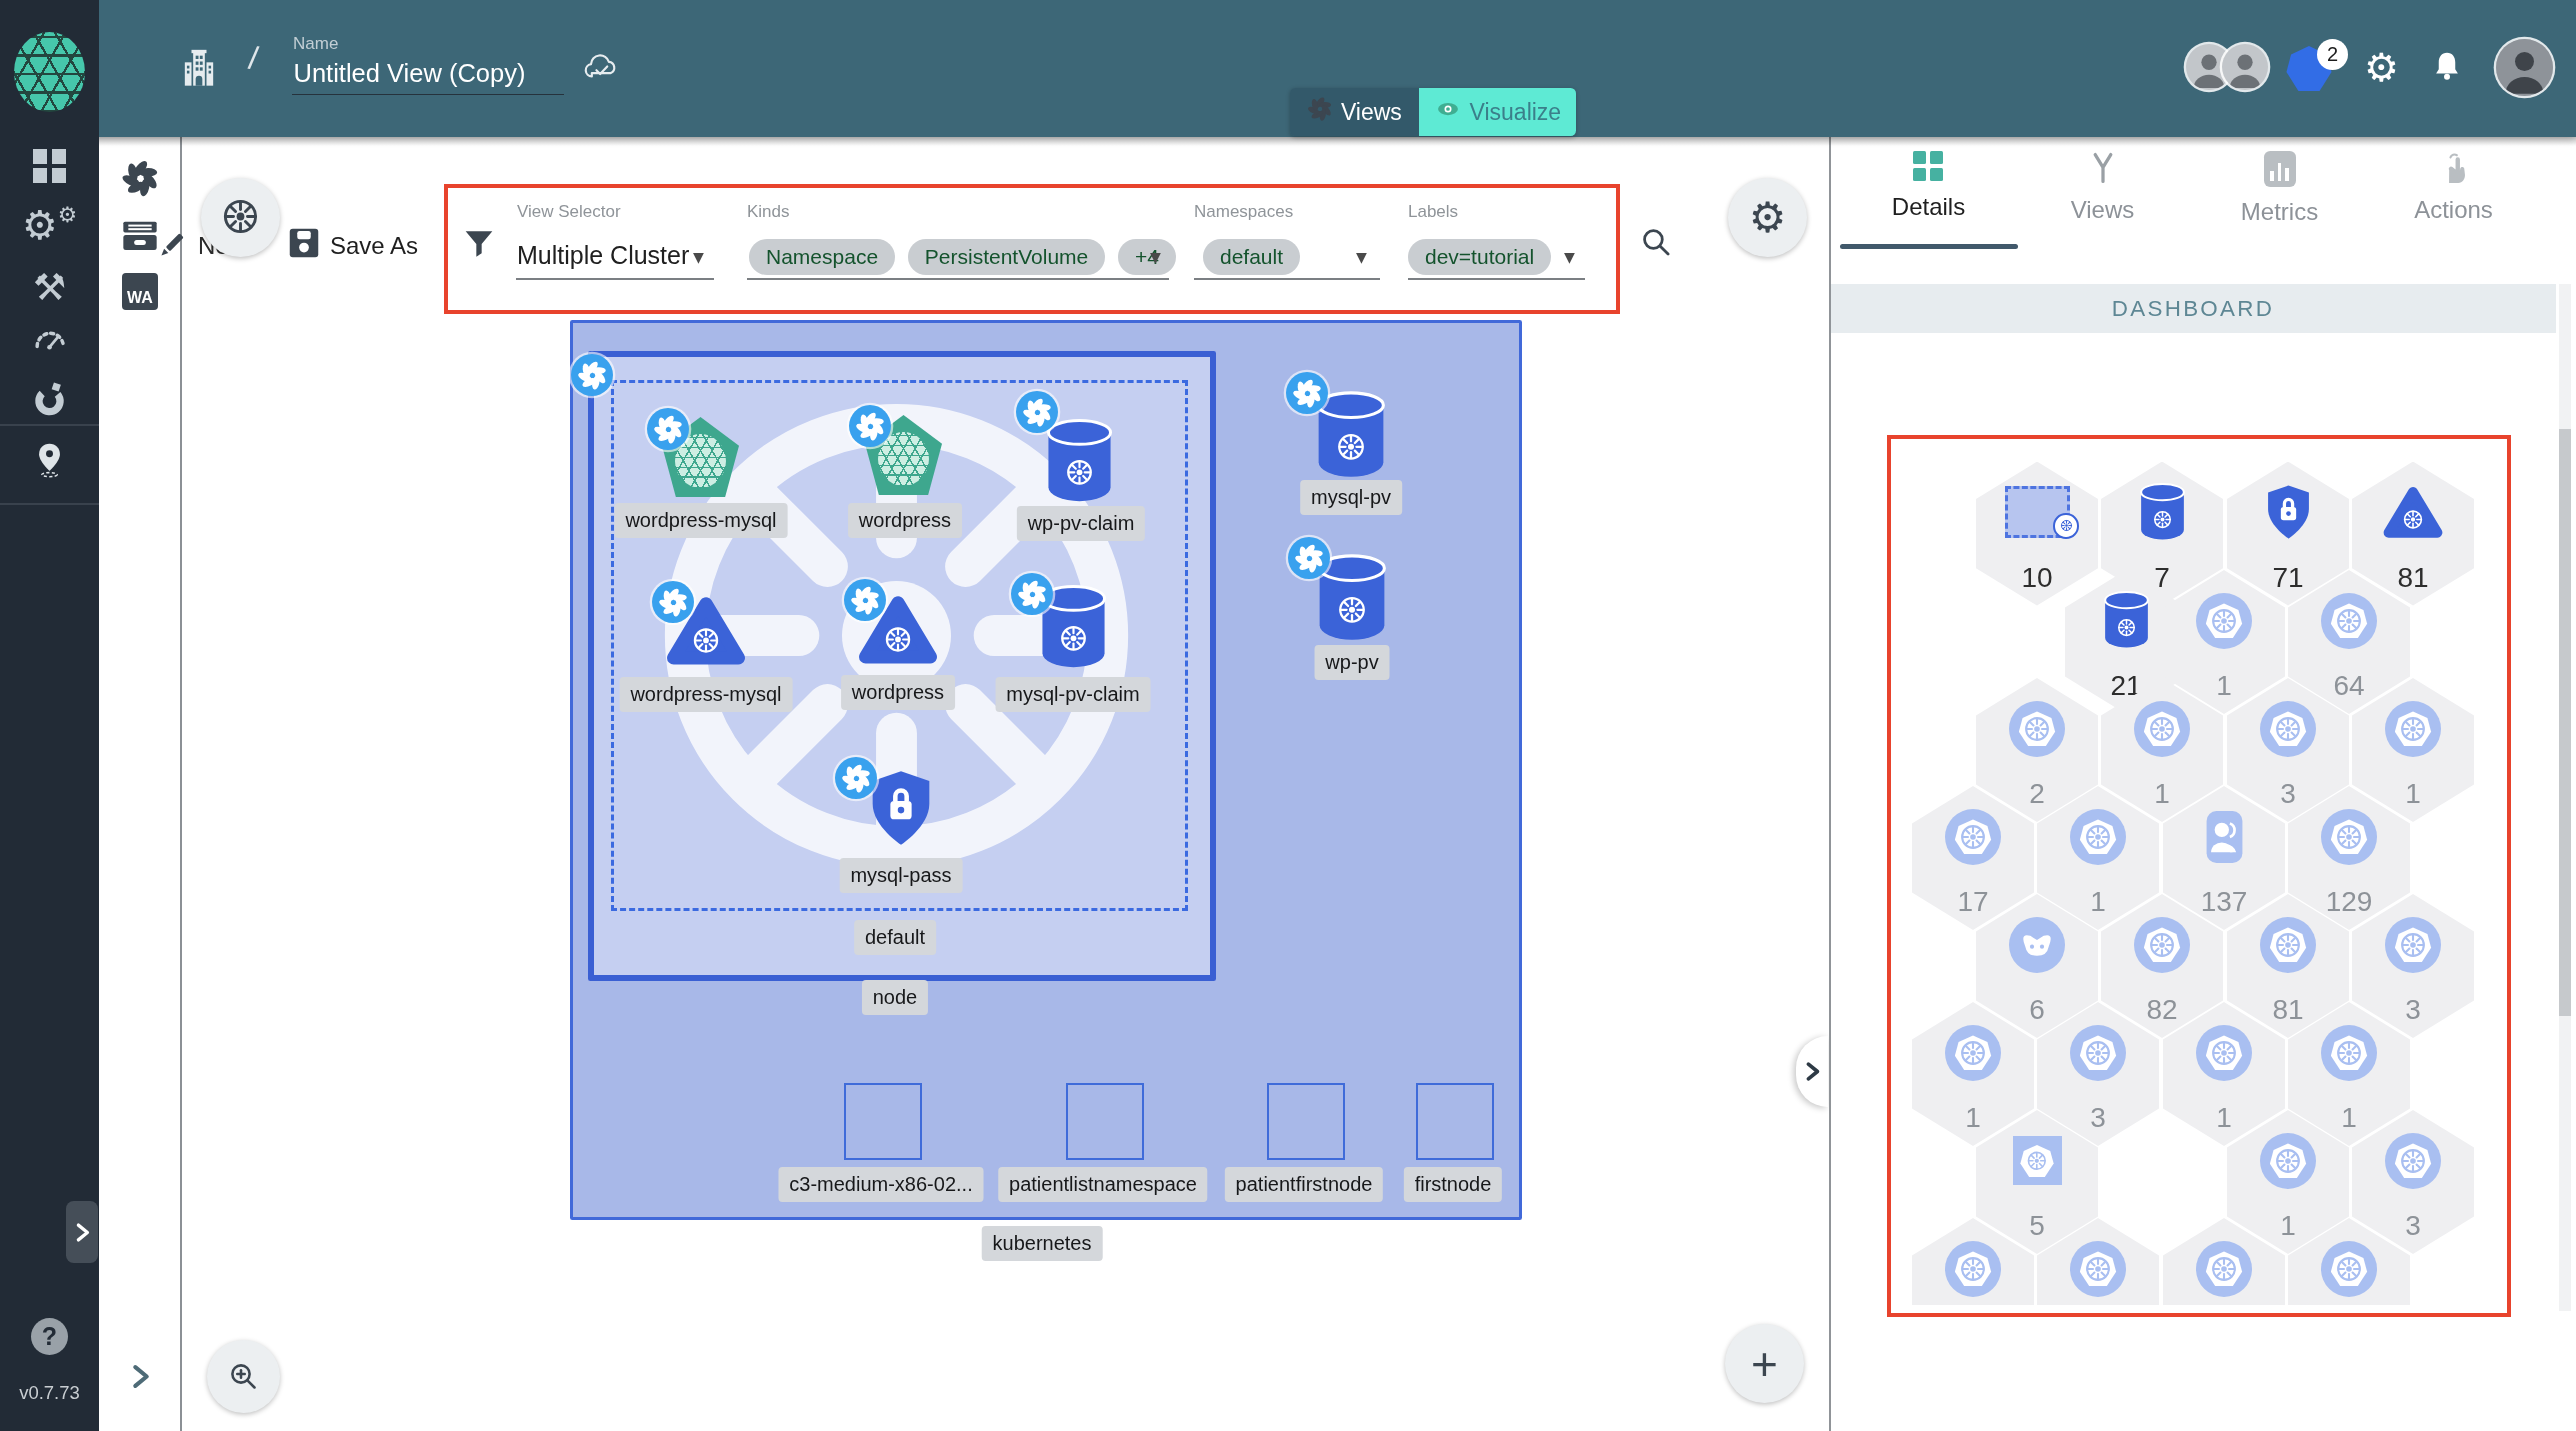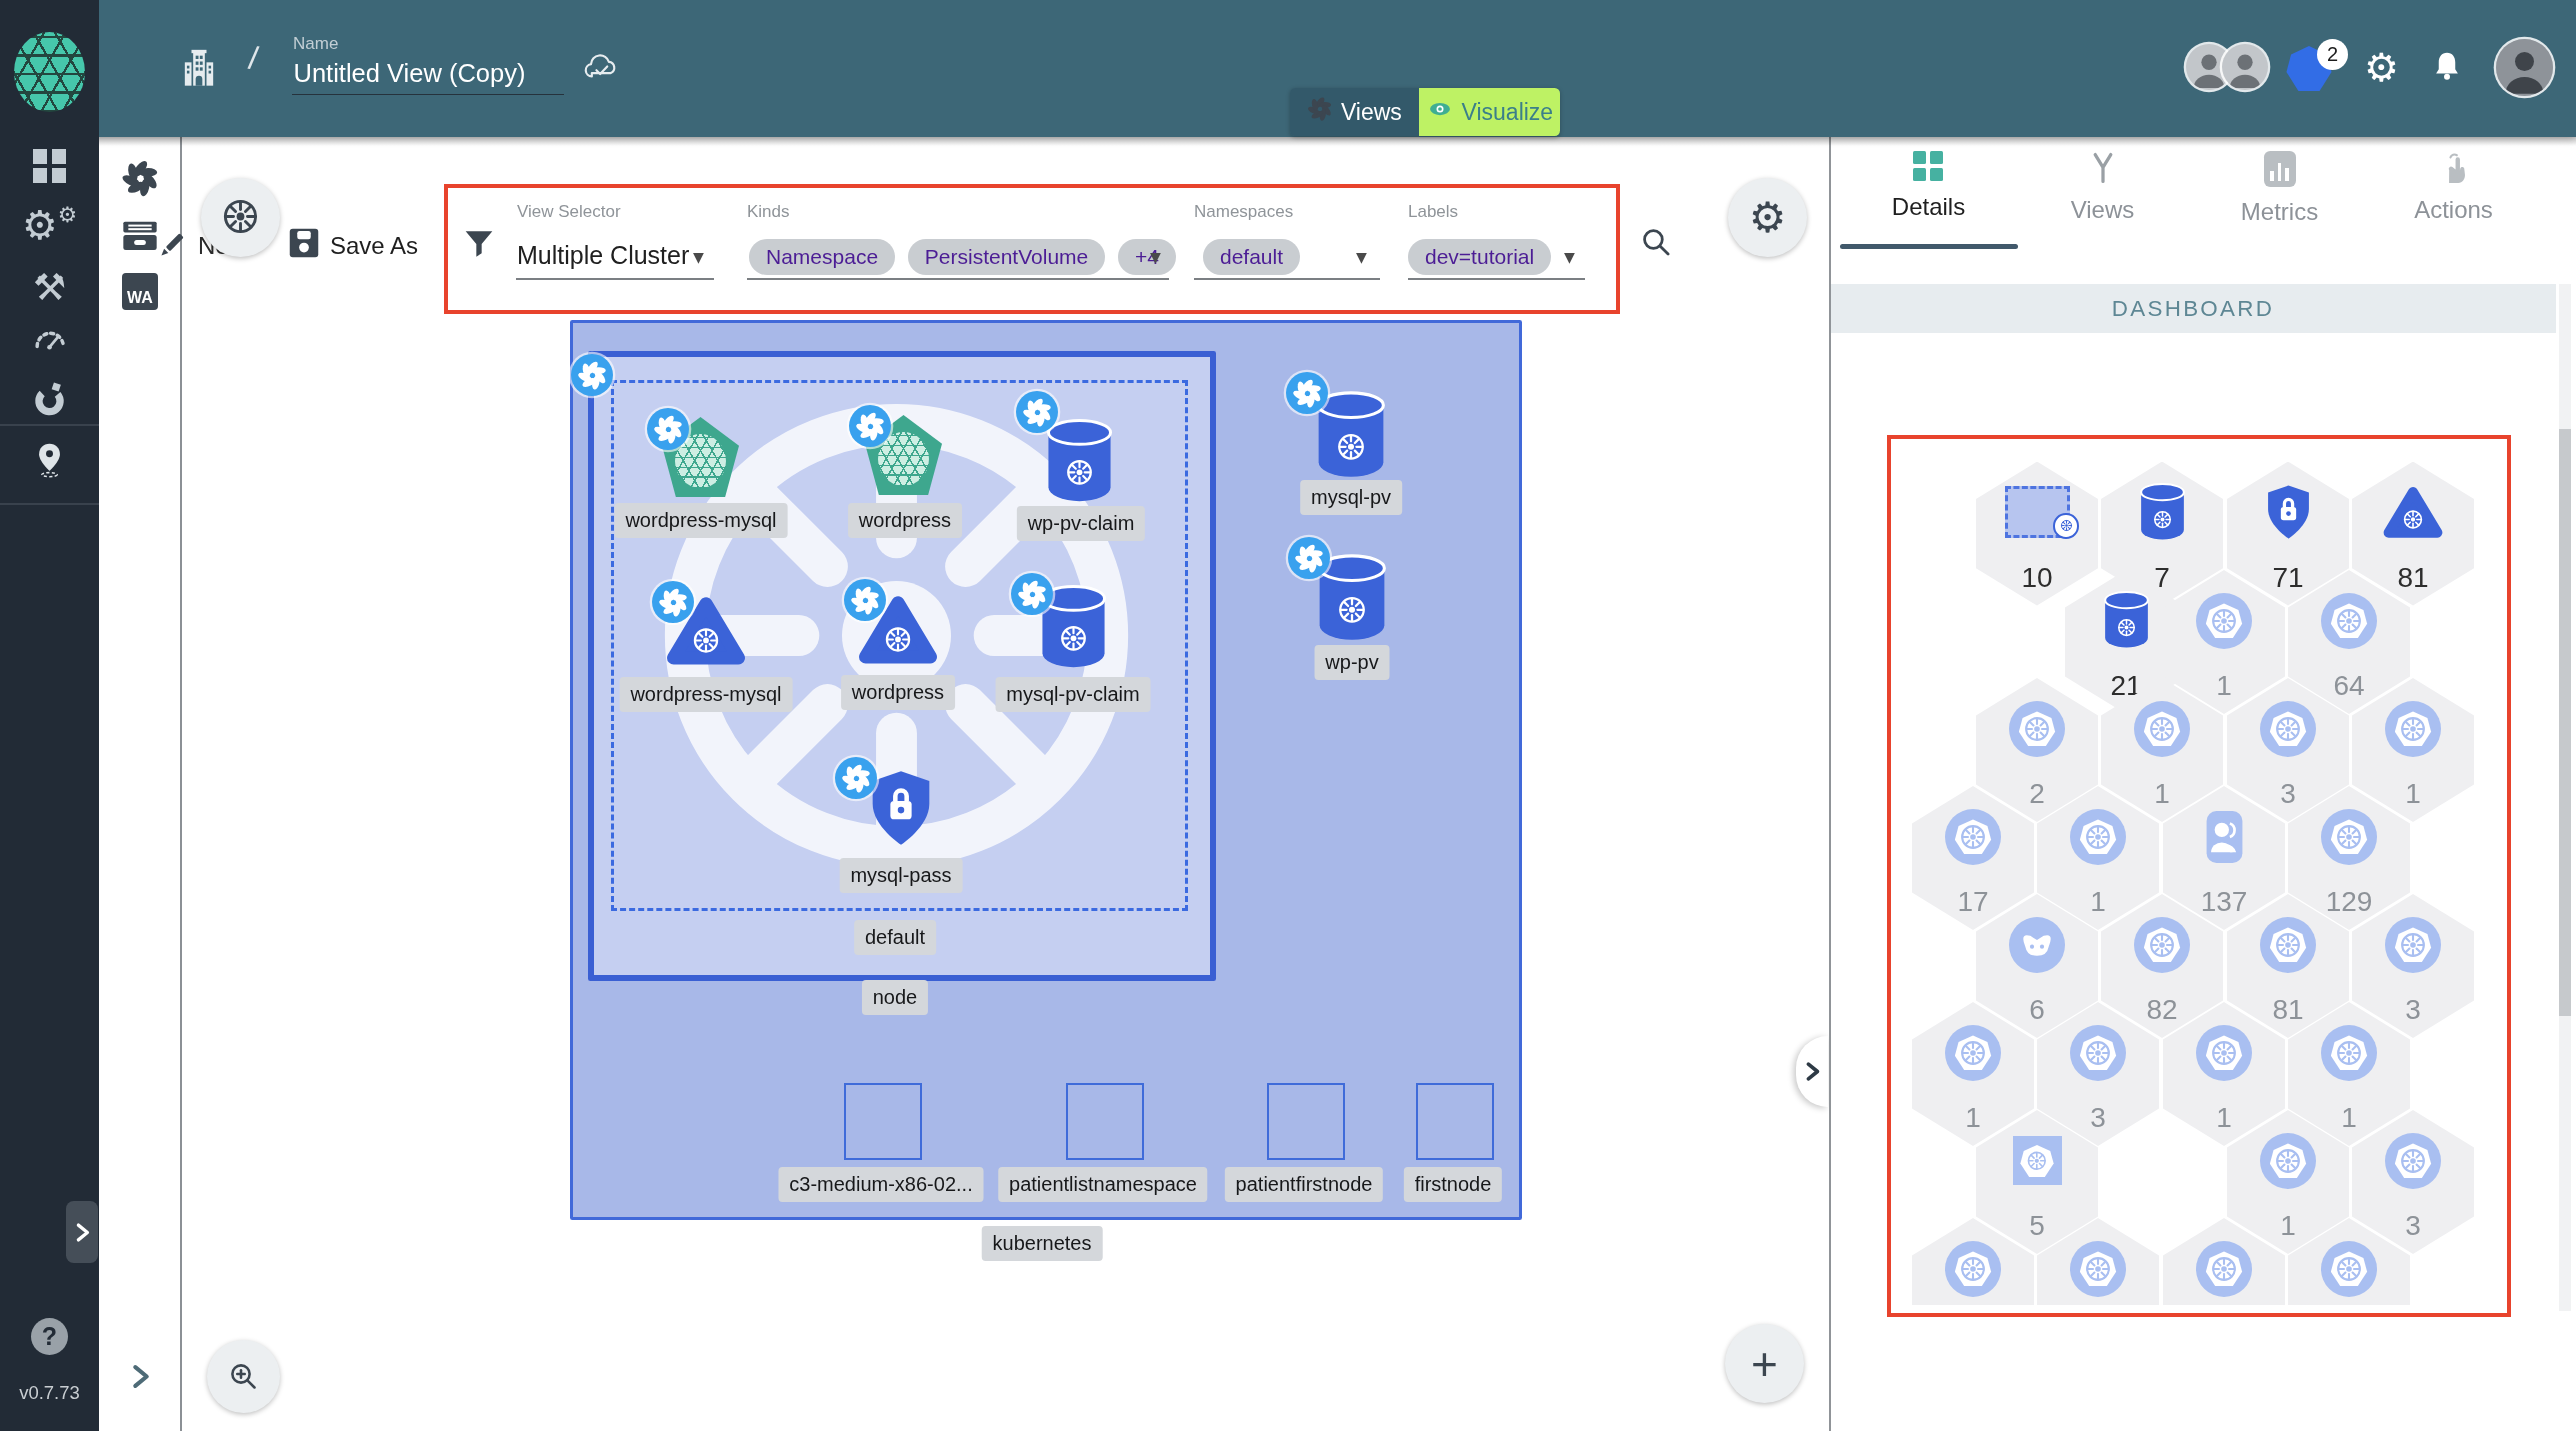--- a/index.html
+++ b/index.html
@@ -7,35 +7,35 @@
          font-family:"Liberation Sans","DejaVu Sans",sans-serif;color:#222}
   .abs{position:absolute}
   .flexc{display:flex;align-items:center;justify-content:center}
   
   .appbar{left:0;top:0;width:2576px;height:137px;background:#3d6777;box-shadow:0 2.3px 7.7px rgba(0,0,0,.28);z-index:20}
   .hshadow{left:99px;top:137px;width:2477px;height:9.3px;background:linear-gradient(rgba(0,0,0,.18),rgba(0,0,0,0));z-index:19}
   .nameinput{width:270px;background:transparent;border:none;outline:none;border-bottom:1.5px solid #26323c;
              color:#fff;font-size:25.5px;padding:0 0 6.2px 1.5px;font-family:inherit}
   .toggle{border-radius:5.4px;overflow:hidden;display:flex;height:48px;box-shadow:0 1.5px 4.6px rgba(0,0,0,.25)}
   .tg-design{width:129px;background:#33596a;color:#fff;font-size:23px;gap:7.7px}
-  .tg-visual{width:141px;background:#bef264;color:#3b7f8a;font-size:23px;gap:7.7px}
+  .tg-visual{width:157px;background:#5eead4;color:#3b7f8a;font-size:23px;gap:7.7px}
   .avatar{border-radius:50%;background:#c2c6ca;overflow:hidden;box-shadow:0 0 0 2.3px rgba(255,255,255,.85)}
   
   .sidebar{left:0;top:0;width:99px;height:1431px;background:#222b36;z-index:30}
   .sideicon{left:0;width:99px;display:flex;justify-content:center;color:#c3ccd3}
   .sdivider{left:0;width:99px;height:1.5px;background:#39424d}
   
   .dock{left:99px;top:137px;width:81px;height:1294px;background:#fff;z-index:10}
   .dockline{left:180px;top:137px;width:1.5px;height:1294px;background:#8b9095;z-index:10}
   .panelline{left:1829px;top:137px;width:1.5px;height:1294px;background:#909498;z-index:10}
   
   .fab{border-radius:50%;background:#eceff1;box-shadow:0 1.5px 5.4px rgba(0,0,0,.25);display:flex;align-items:center;justify-content:center;z-index:6}
   .redbox{border:4.6px solid #e8432d;z-index:50;pointer-events:none}
   .flabel{font-size:17px;color:#8f9499}
-  .fchip{height:36px;border-radius:18px;background:#c9cdd1;color:#4c1d95;font-size:21px;display:inline-flex;align-items:center;padding:0 17px;margin-right:9.3px}
+  .fchip{height:36px;border-radius:18px;background:#c9cdd1;color:#14532d;font-size:21px;display:inline-flex;align-items:center;padding:0 17px;margin-right:9.3px}
   .funder{height:1.5px;background:#7b7f83}
   .caret{font-size:21.6px;color:#4a4a4a;font-family:"DejaVu Sans",sans-serif}
   
   .chip{position:absolute;transform:translateX(-50%);background:#d4d7db;color:#17181a;font-size:20px;
         padding:6.2px 10.8px;border-radius:3.9px;white-space:nowrap;z-index:4}
   .swirlb{position:absolute;width:42px;height:42px;border-radius:50%;background:#39a1ee;z-index:5;
           display:flex;align-items:center;justify-content:center;box-shadow:0 0 0 2.3px rgba(255,255,255,.6)}
   .gp{position:relative;width:77px;height:80px;background:#3ea78e;clip-path:polygon(50% 0%,100% 36%,82% 100%,18% 100%,0% 36%)}
   .mesh{position:absolute;left:13px;top:17px;width:51px;height:54px;border-radius:50%;background-color:#cdeee3;
         background-image:repeating-linear-gradient(60deg,#3ea78e 0 1.5px,transparent 1.5px 10px),

